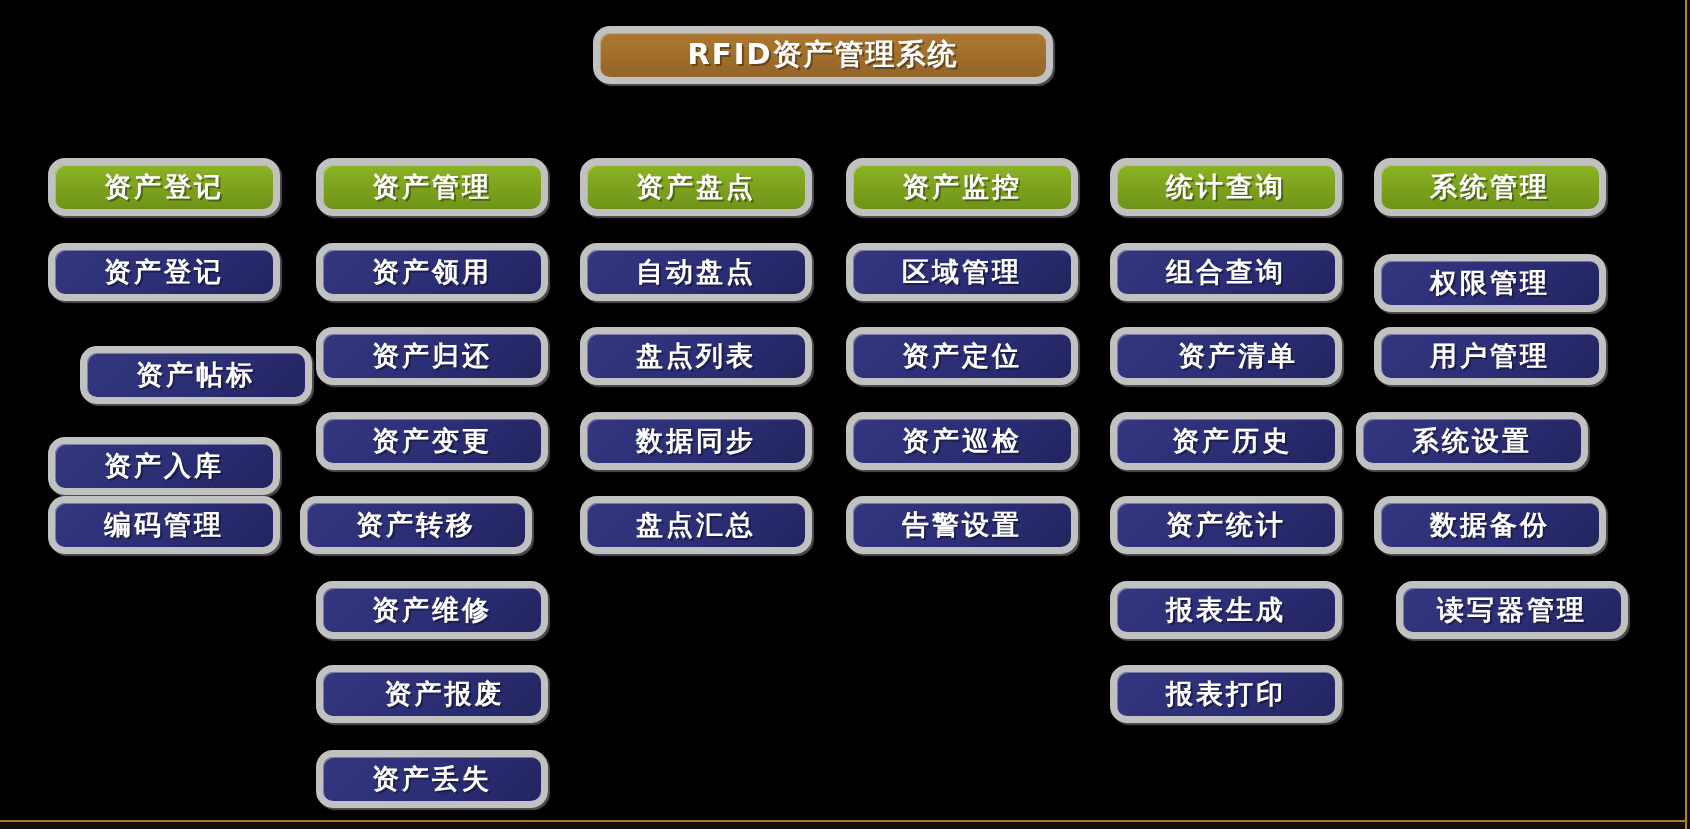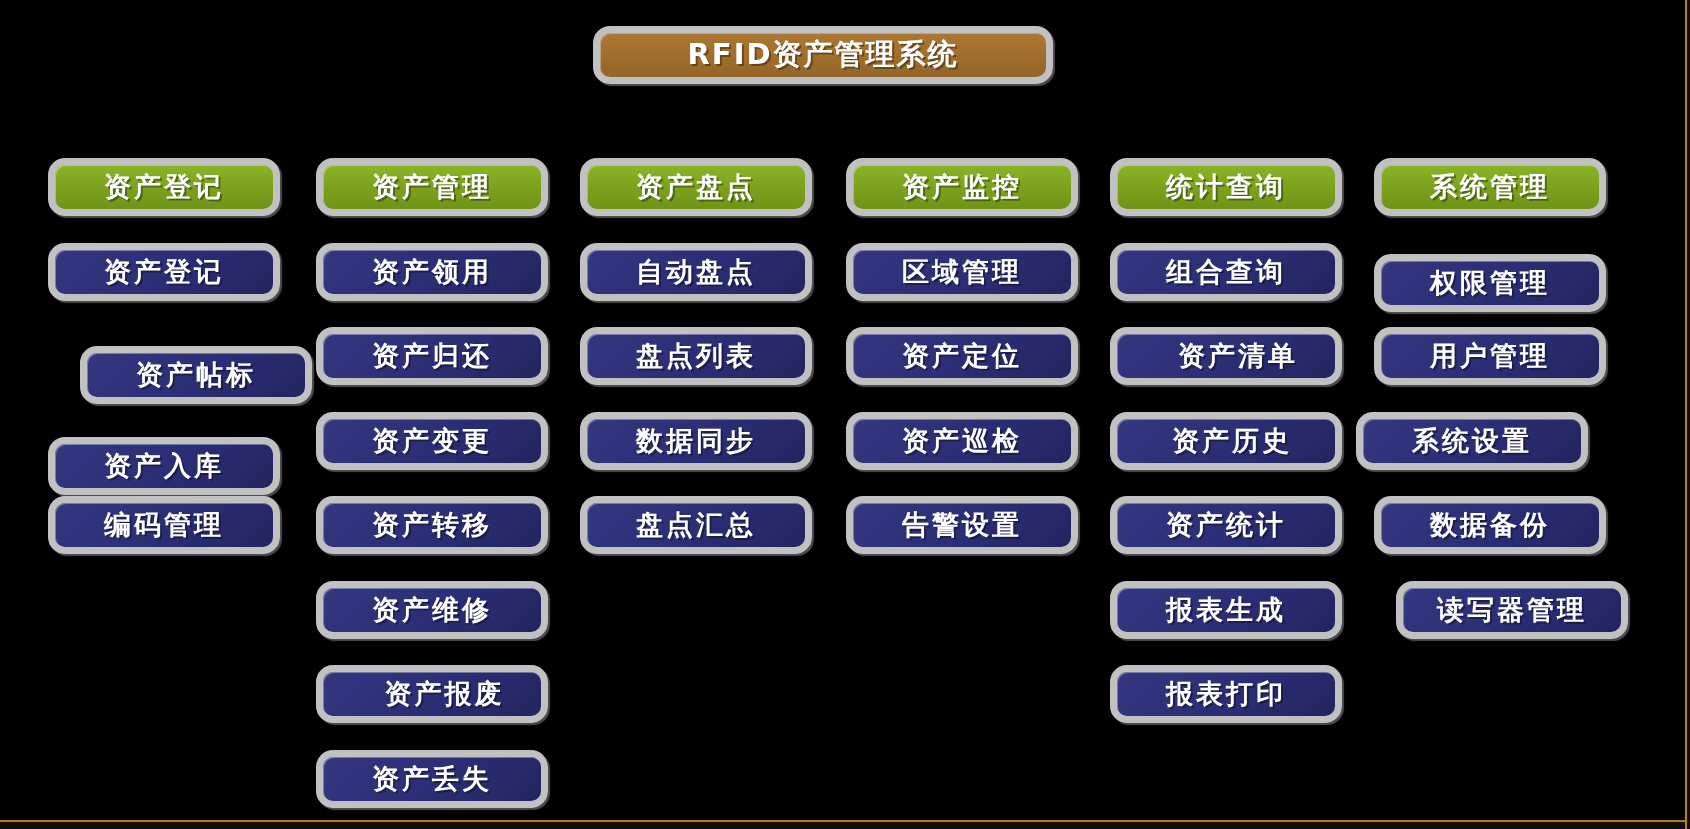--- a/index.html
+++ b/index.html
@@ -77,21 +77,21 @@
       </div>
       <div class="node child" style="left: 316px; top: 242.5px;">
         <span class="inner-label">资产领用</span>
       </div>
       <div class="node child" style="left: 316px; top: 327px;">
         <span class="inner-label">资产归还</span>
       </div>
       <div class="node child" style="left: 316px; top: 411.5px;">
         <span class="inner-label">资产变更</span>
       </div>
-      <div class="node child" style="left: 316px; top: 496px;">
+      <div class="node child" style="left: 300px; top: 496px;">
         <span class="inner-label">资产转移</span>
       </div>
       <div class="node child" style="left: 316px; top: 580.5px;">
         <span class="inner-label">资产维修</span>
       </div>
       <div class="node child" style="left: 316px; top: 665px; padding-left: 25px;">
         <span class="inner-label">资产报废</span>
       </div>
       <div class="node child" style="left: 316px; top: 749.5px;">
         <span class="inner-label">资产丢失</span>

